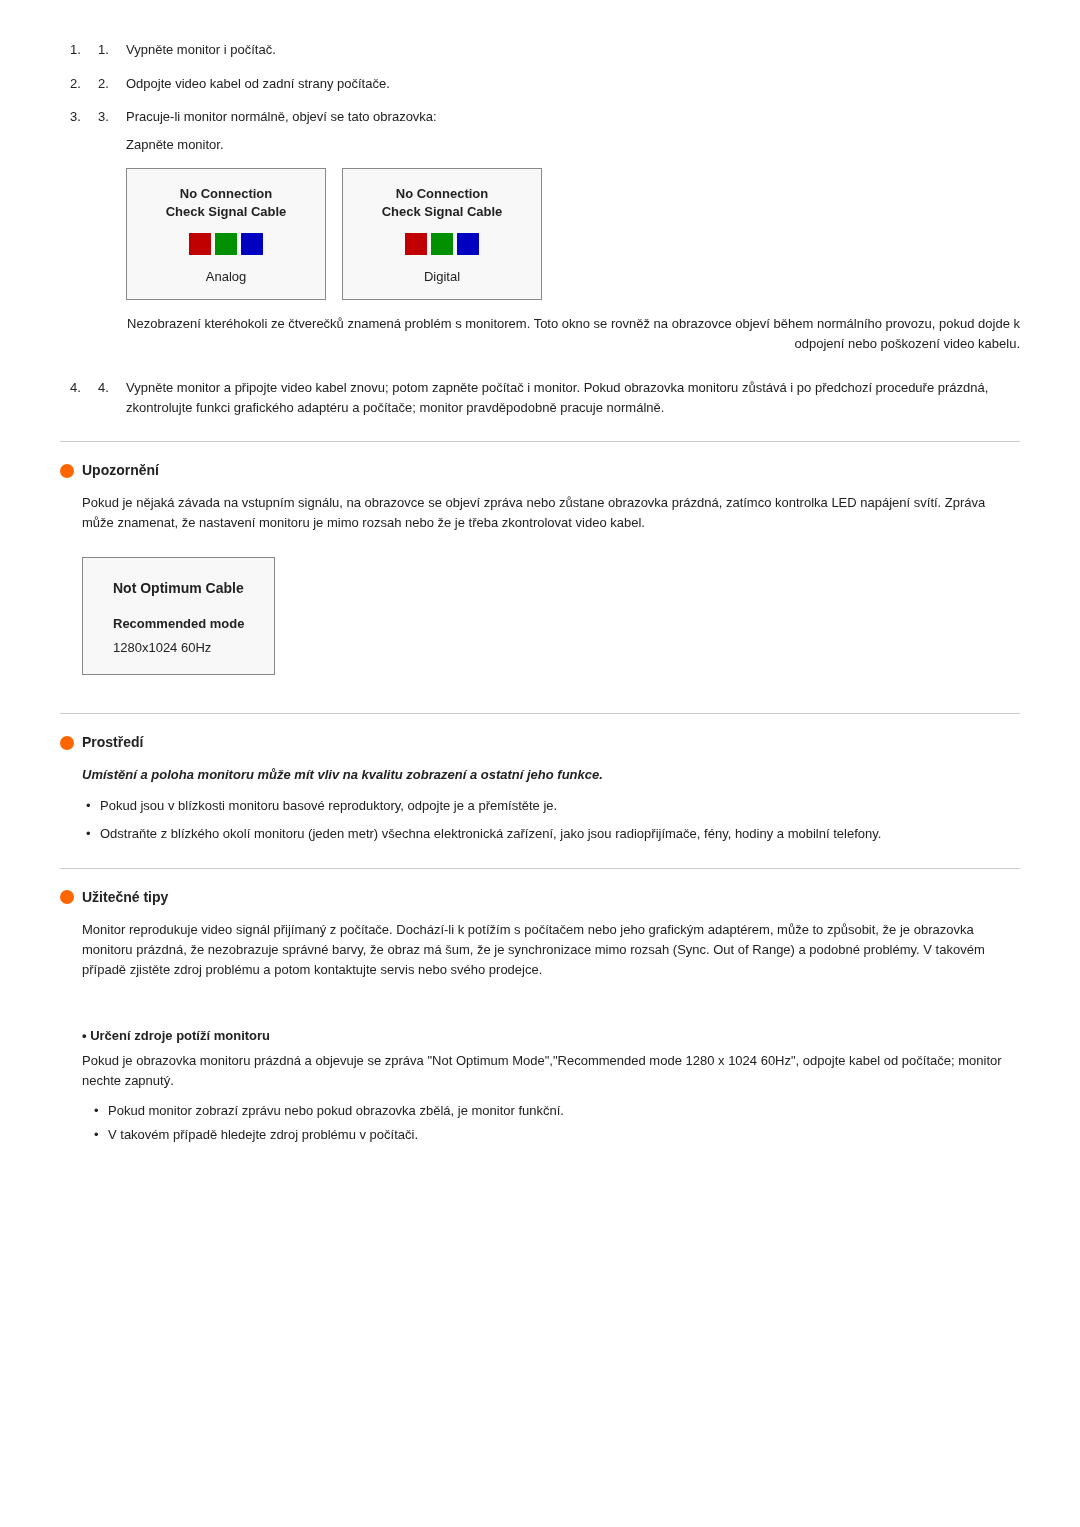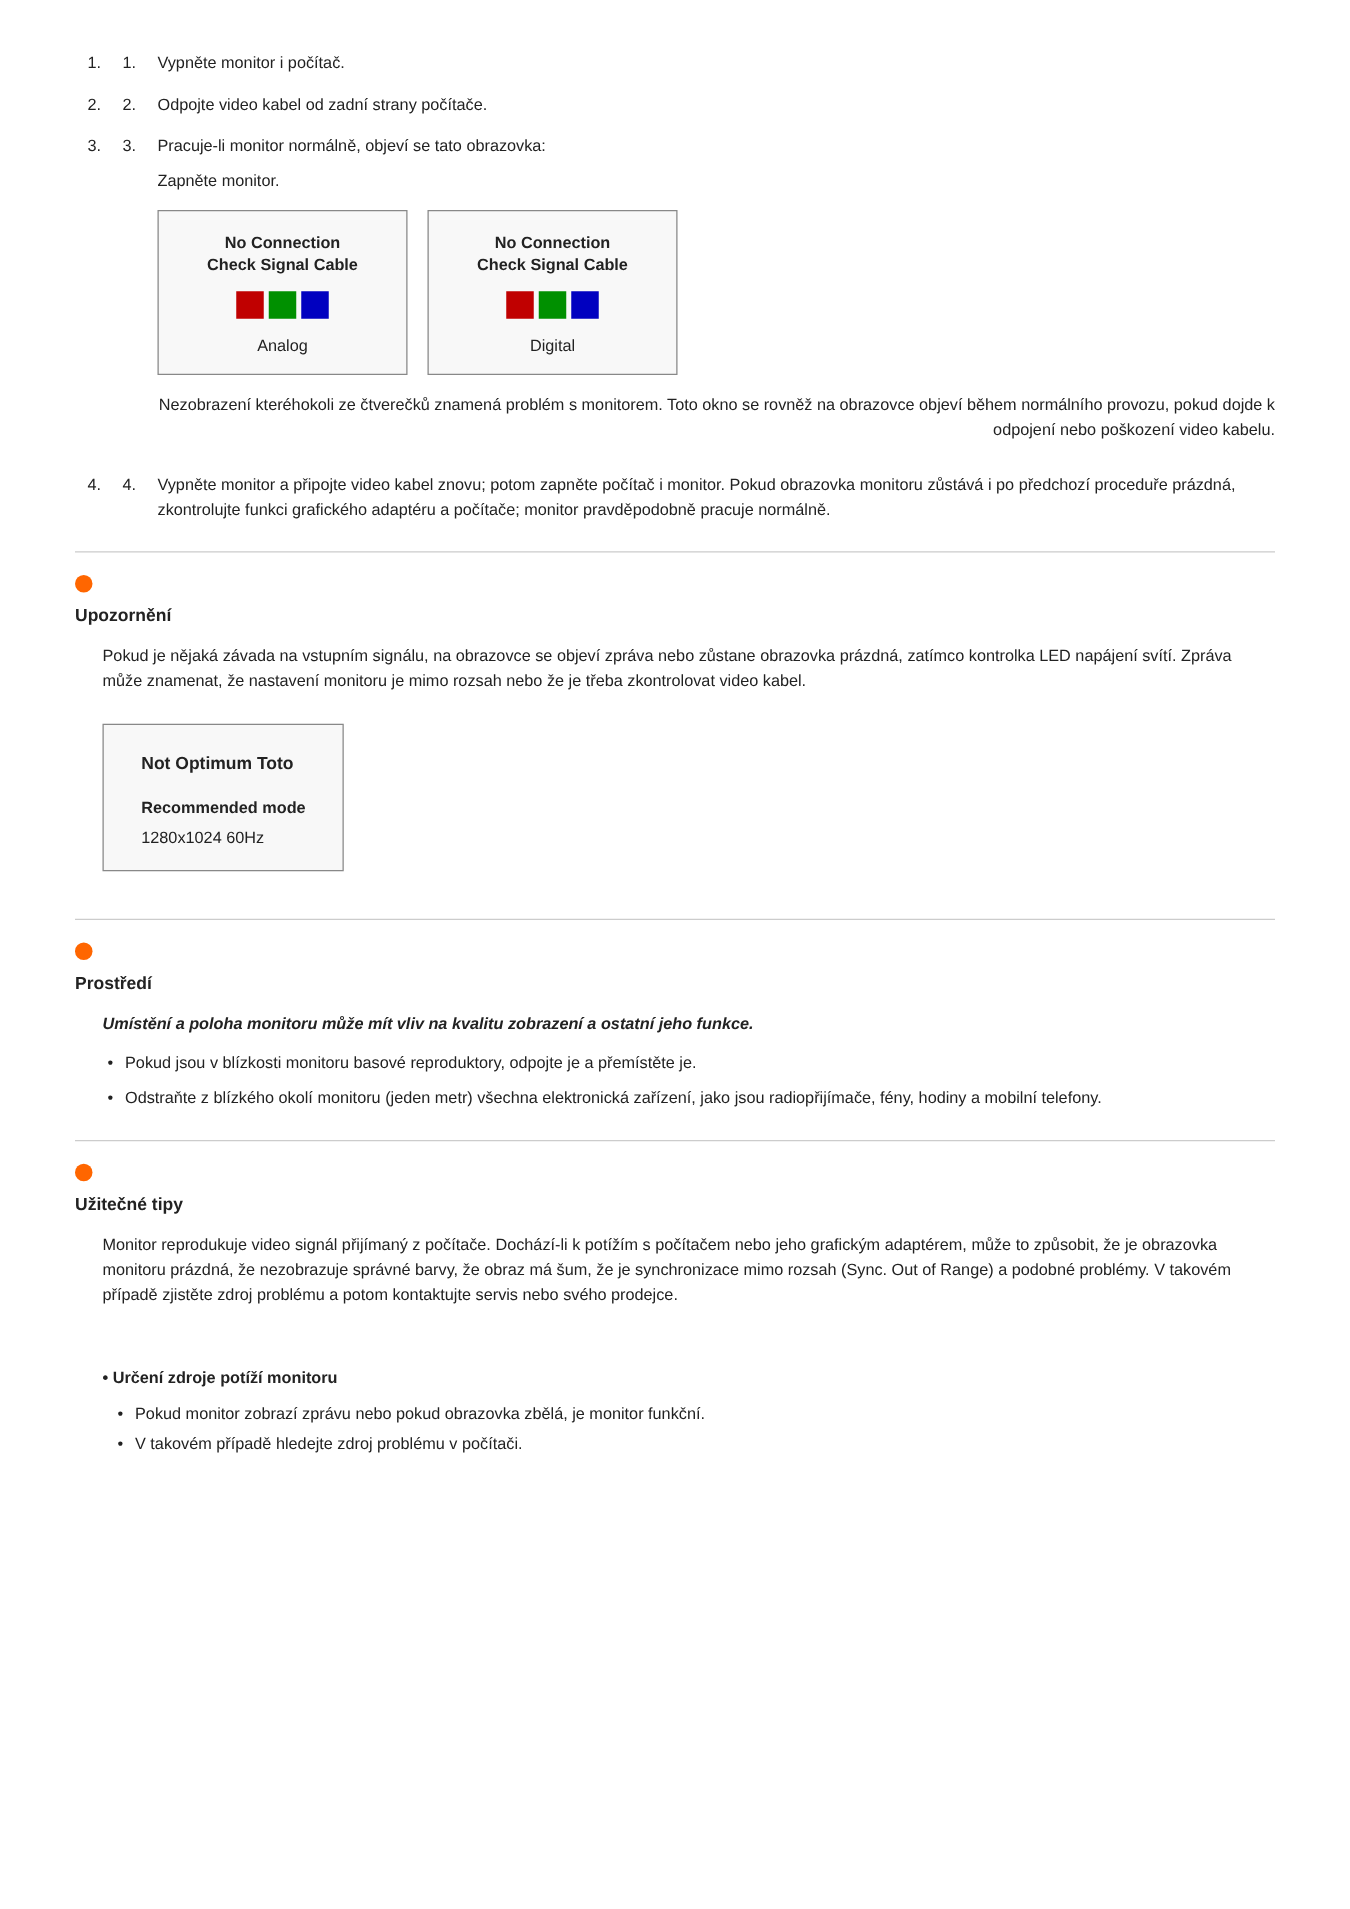--- a/index.html
+++ b/index.html
@@ -100,23 +100,23 @@
     }
 
     .divider {
       border: none;
       border-top: 1px solid #cccccc;
       margin: 24px 0 18px 0;
     }
 
     .section-header {
       display: flex;
+      align-items: center;
       gap: 8px;
       margin-bottom: 12px;
-      flex-direction: column;
     }
 
     .orange-circle {
       width: 14px;
       height: 14px;
       background: #ff6600;
       border-radius: 50%;
       flex-shrink: 0;
     }
 
@@ -280,21 +280,21 @@
 <hr class="divider">
 
 <div class="section-header">
   <div class="orange-circle"></div>
   <span class="section-title">Upozornění</span>
 </div>
 <div class="section-body">
   <p>Pokud je nějaká závada na vstupním signálu, na obrazovce se objeví zpráva nebo zůstane obrazovka prázdná, zatímco kontrolka LED napájení svítí. Zpráva může znamenat, že nastavení monitoru je mimo rozsah nebo že je třeba zkontrolovat video kabel.</p>
 
   <div class="not-optimum-box">
-    <div class="not-optimum-title">Not Optimum Toto</div>
+    <div class="not-optimum-title">Not Optimum Cable</div>
     <div class="recommended-label">Recommended mode</div>
     <div class="recommended-mode">1280x1024    60Hz</div>
   </div>
 </div>
 
 <hr class="divider">
 
 <div class="section-header">
   <div class="orange-circle"></div>
   <span class="section-title">Prostředí</span>
@@ -316,20 +316,23 @@
 <div class="section-header">
   <div class="orange-circle"></div>
   <span class="section-title">Užitečné tipy</span>
 </div>
 <div class="section-body">
   <p>Monitor reprodukuje video signál přijímaný z počítače. Dochází-li k potížím s počítačem nebo jeho grafickým adaptérem, může to způsobit, že je obrazovka monitoru prázdná, že nezobrazuje správné barvy, že obraz má šum, že je synchronizace mimo rozsah (Sync. Out of Range) a podobné problémy. V takovém případě zjistěte zdroj problému a potom kontaktujte servis nebo svého prodejce.</p>
   <br>
   <div class="sub-section-title">
     • <span>Určení zdroje potíží monitoru</span>
   </div>
+  <p>
+    <span>Pokud je obrazovka monitoru prázdná a objevuje se zpráva "Not Optimum Mode","Recommended mode 1280 x 1024 60Hz", odpojte kabel od počítače; monitor nechte zapnutý.</span>
+  </p>
   <ul class="sub-bullet-list">
     <li>
       <span>Pokud monitor zobrazí zprávu nebo pokud obrazovka zbělá, je monitor funkční.</span>
     </li>
     <li>
       <span>V takovém případě hledejte zdroj problému v počítači.</span>
     </li>
   </ul>
 </div>
 

